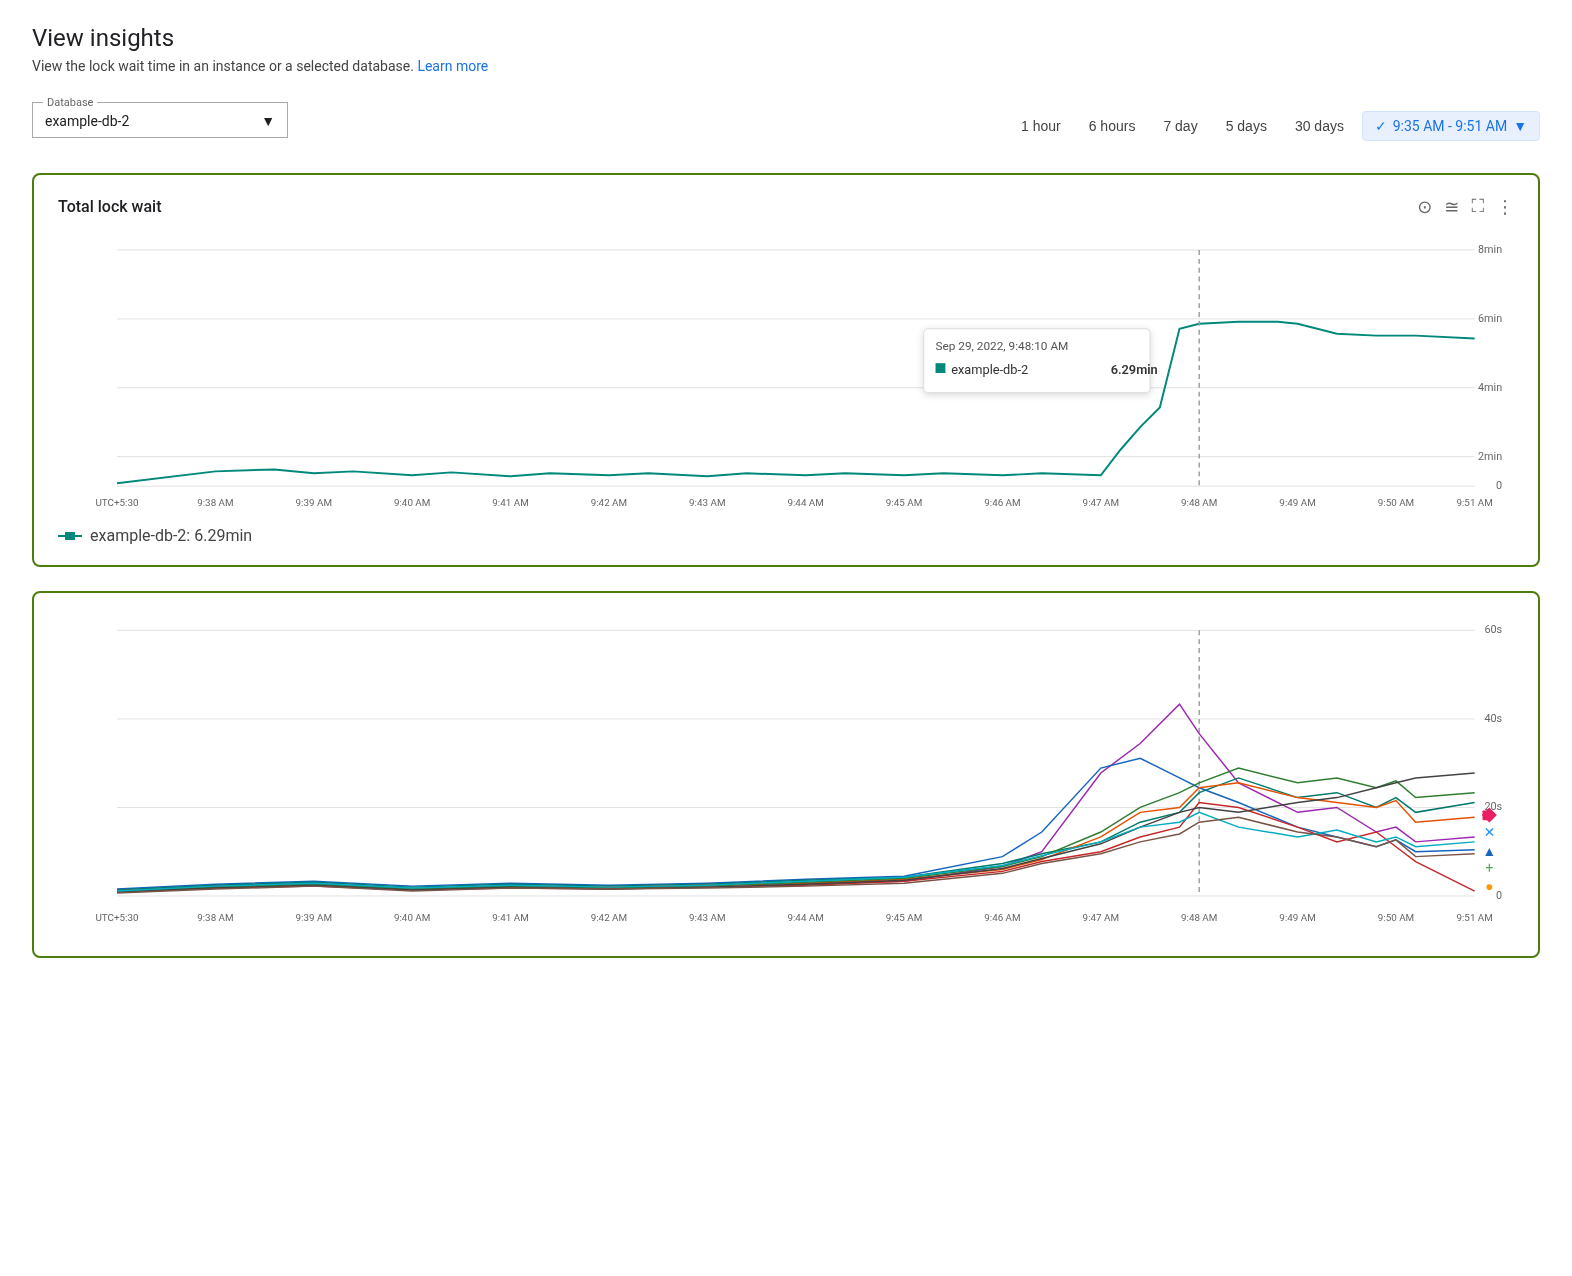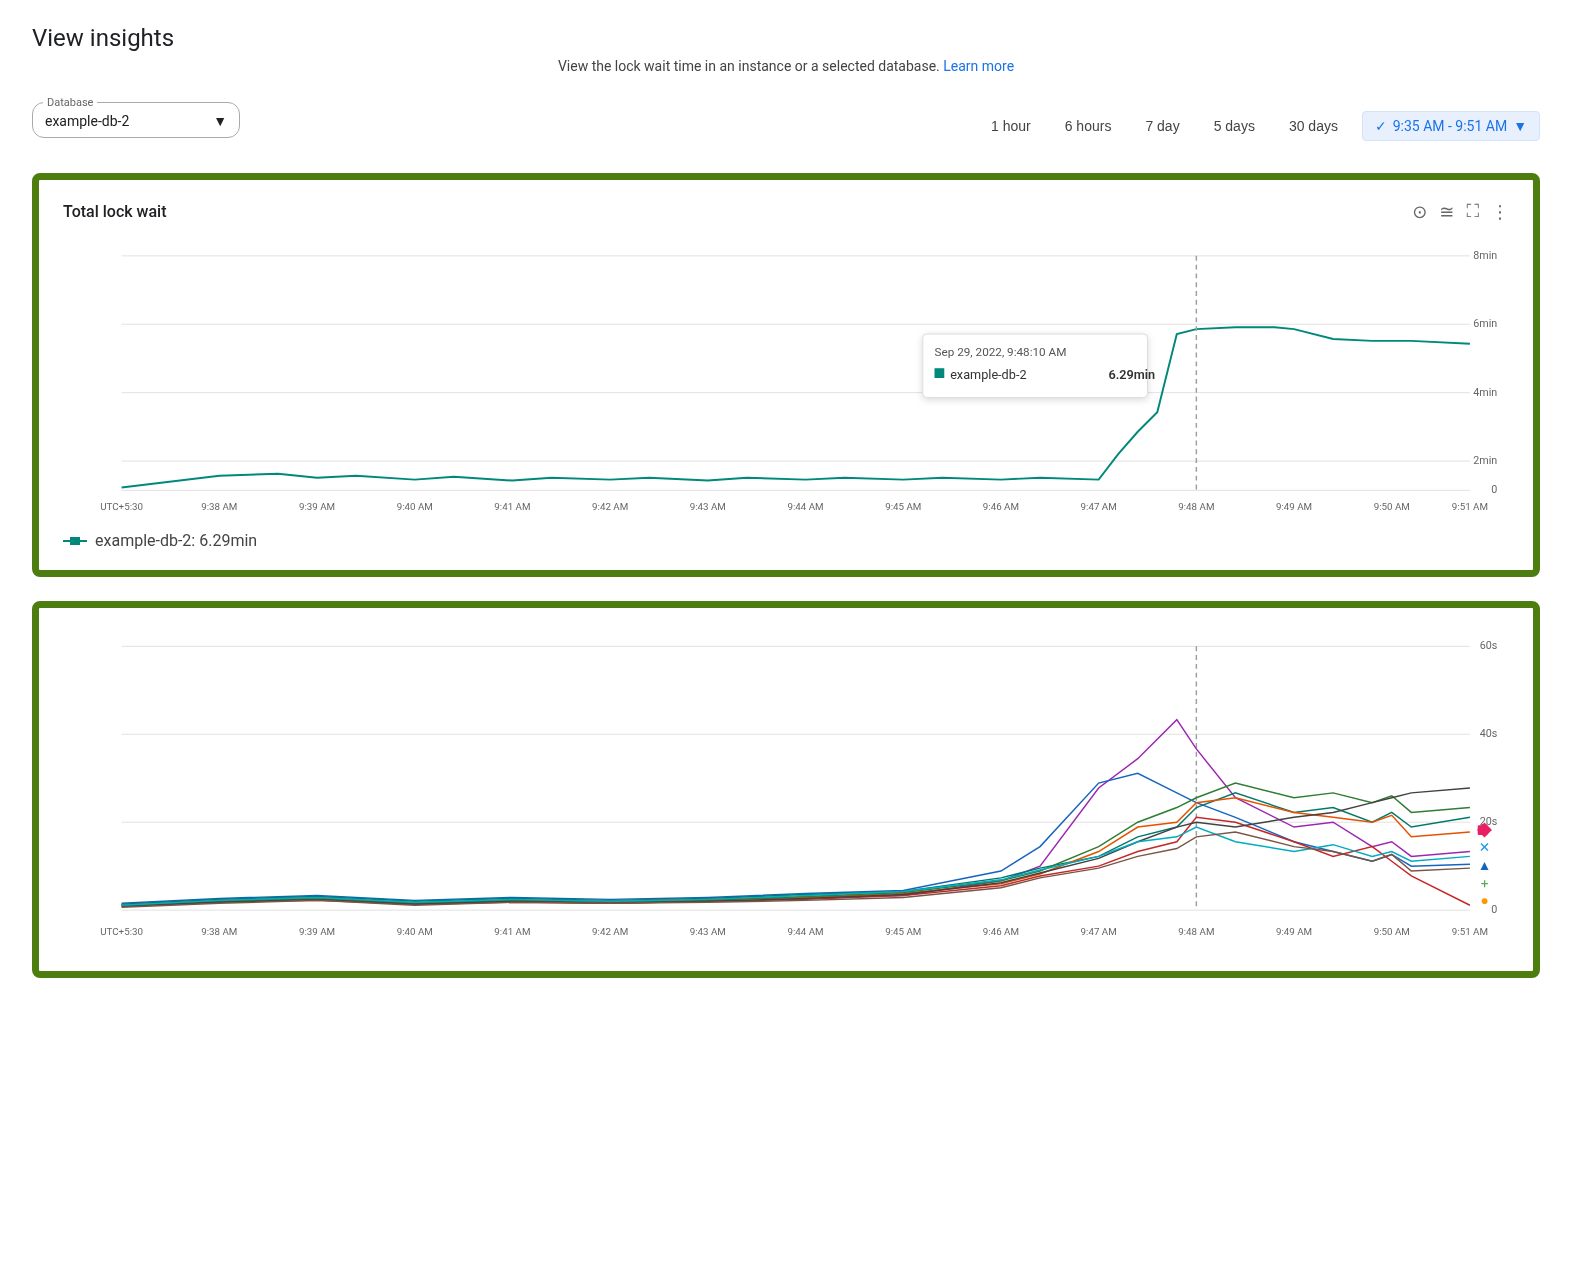--- a/index.html
+++ b/index.html
@@ -12,38 +12,37 @@
     }
     h1 {
       font-size: 24px;
       font-weight: 400;
       margin-bottom: 6px;
     }
     .subtitle {
       font-size: 14px;
       color: #444;
       margin-bottom: 24px;
-      text-align: center;
     }
     .subtitle a {
       color: #1a73e8;
       text-decoration: none;
     }
     .controls-row {
       display: flex;
       align-items: center;
       justify-content: space-between;
       margin-bottom: 32px;
     }
     .db-select-wrapper {
       position: relative;
       border: 1px solid #aaa;
-      border-radius: 12px;
+      border-radius: 0;
       padding: 4px 12px 8px;
-      width: 208px;
+      width: 256px;
     }
     .db-select-label {
       font-size: 11px;
       color: #666;
       position: absolute;
       top: -7px;
       left: 10px;
       background: #fff;
       padding: 0 4px;
     }
@@ -52,21 +51,21 @@
       color: #202124;
       display: flex;
       align-items: center;
       justify-content: space-between;
       padding-top: 6px;
       cursor: pointer;
     }
     .time-range-controls {
       display: flex;
       align-items: center;
-      gap: 14px;
+      gap: 8px;
       margin-top: 13px;
     }
     .time-btn {
       background: none;
       border: none;
       font-size: 14px;
       color: #444;
       cursor: pointer;
       padding: 6px 10px;
       border-radius: 4px;
@@ -77,21 +76,21 @@
       border-radius: 4px;
       display: flex;
       align-items: center;
       gap: 6px;
       padding: 6px 12px;
       font-size: 14px;
       color: #1a73e8;
       cursor: pointer;
     }
     .chart-card {
-      border: 7px solid #4d7c0f;
+      border: 2px solid #4d7c0f;
       border-radius: 8px;
       padding: 20px 24px;
       margin-bottom: 24px;
       background: #fff;
     }
     .chart-header {
       display: flex;
       justify-content: space-between;
       align-items: center;
       margin-bottom: 16px;

